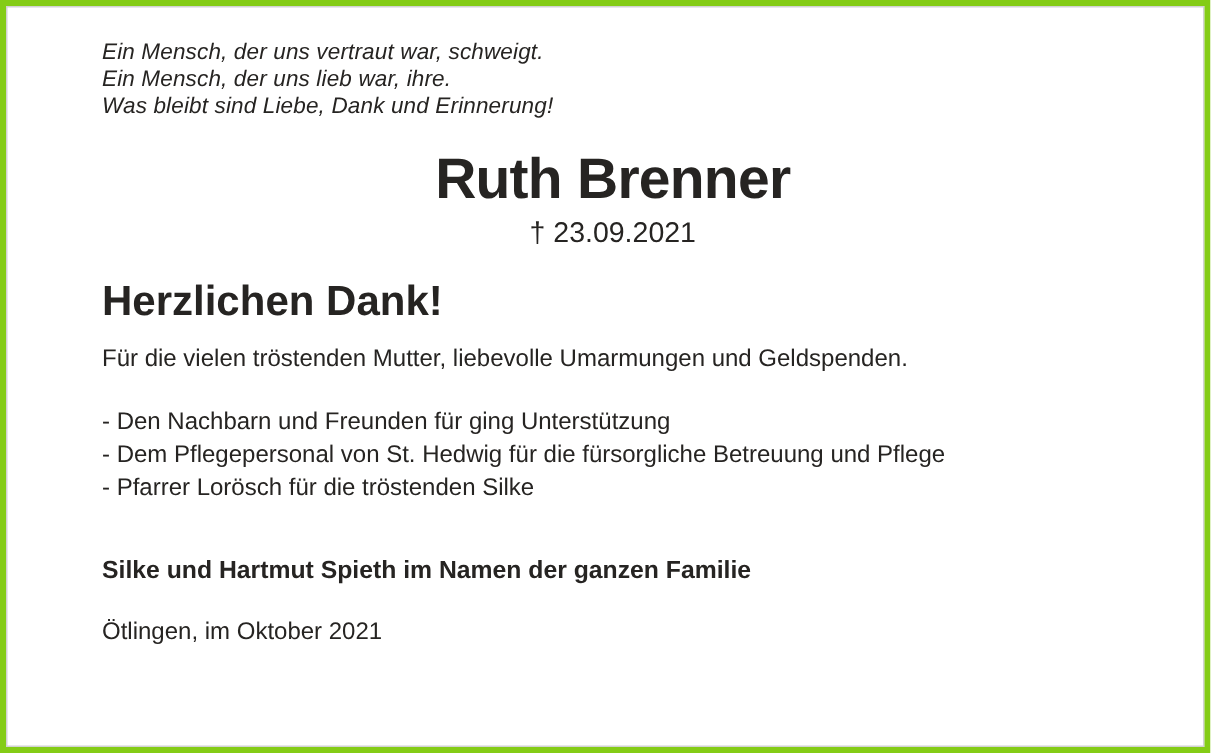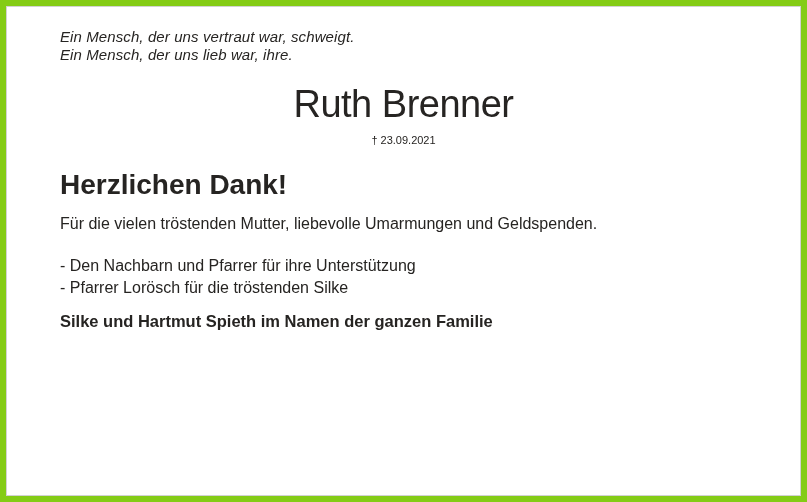--- a/index.html
+++ b/index.html
@@ -6,100 +6,104 @@
   html, body {
     width: 807px;
     height: 502px;
     background: #ffffff;
     font-family: "Liberation Sans", sans-serif;
   }
   .page {
     width: 807px;
     height: 502px;
     background: #ffffff;
-    border: 6px solid #84cc16;
+    border: 4px solid #84cc16;
     box-shadow: inset 0 0 0 1px #d2d2d2;
     color: #262422;
     position: relative;
     overflow: hidden;
+    padding-left: 10px;
   }
   .content {
     padding: 22px 0 0 54px;
   }
   .verse {
     font-style: italic;
     font-size: 15px;
     line-height: 18px;
     letter-spacing: 0.1px;
   }
   .verse-line { white-space: nowrap; }
   .name-block { text-align: center; margin-top: 18px; margin-right: 54px; }
   .deceased-name {
     font-size: 38px;
-    font-weight: 400;
+    font-weight: 700;
     letter-spacing: -0.5px;
     line-height: 44px;
   }
   .death-date {
-    font-size: 11px;
+    font-size: 19px;
     line-height: 20px;
     margin-top: 4px;
   }
   .thanks-heading {
     font-size: 28px;
     font-weight: 700;
     line-height: 26px;
     margin-top: 22px;
   }
   .intro {
     margin-top: 14px;
     font-size: 16px;
     line-height: 23px;
   }
   .thanks-list {
     margin-top: 20px;
     font-size: 16px;
     line-height: 22px;
   }
   .family-line {
-    margin-top: 12px;
+    margin-top: 33px;
     font-size: 16.5px;
     font-weight: 700;
     line-height: 20px;
   }
   .place-line {
     margin-top: 22px;
     font-size: 16px;
     line-height: 20px;
   }
 </style>
 </head>
 <body>
 
 <div class="page">
   <div class="content">
 
     <div class="verse">
       <div class="verse-line">Ein Mensch, der uns vertraut war, schweigt.</div>
       <div class="verse-line">Ein Mensch, der uns lieb war, ihre.</div>
+      <div class="verse-line">Was bleibt sind Liebe, Dank und Erinnerung!</div>
     </div>
 
     <div class="name-block">
       <div class="deceased-name">Ruth Brenner</div>
       <div class="death-date">† 23.09.2021</div>
     </div>
 
     <div class="thanks-heading">Herzlichen Dank!</div>
 
     <div class="intro">
       <div>Für die vielen tröstenden Mutter, liebevolle Umarmungen und Geldspenden.</div>
     </div>
 
     <div class="thanks-list">
-      <div>- Den Nachbarn und Pfarrer für ihre Unterstützung</div>
+      <div>- Den Nachbarn und Freunden für ging Unterstützung</div>
+      <div>- Dem Pflegepersonal von St. Hedwig für die fürsorgliche Betreuung und Pflege</div>
       <div>- Pfarrer Lorösch für die tröstenden Silke</div>
     </div>
 
     <div class="family-line">Silke und Hartmut Spieth im Namen der ganzen Familie</div>
 
+    <div class="place-line">Ötlingen, im Oktober 2021</div>
 
   </div>
 </div>
 
 </body></html>

